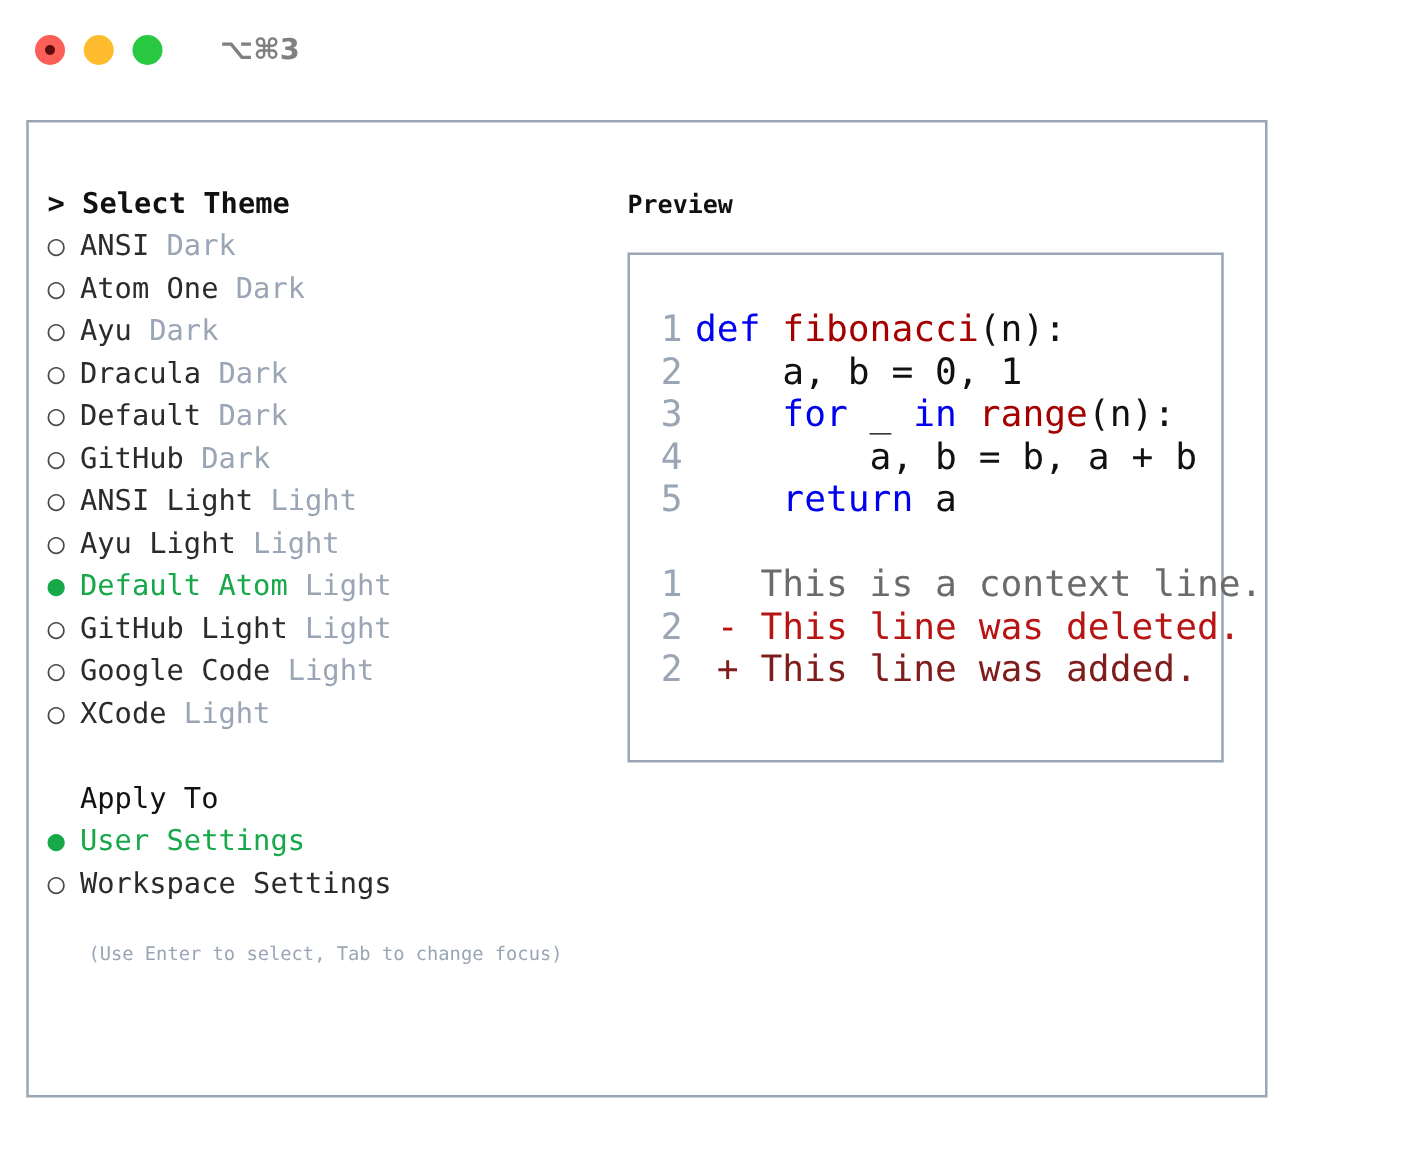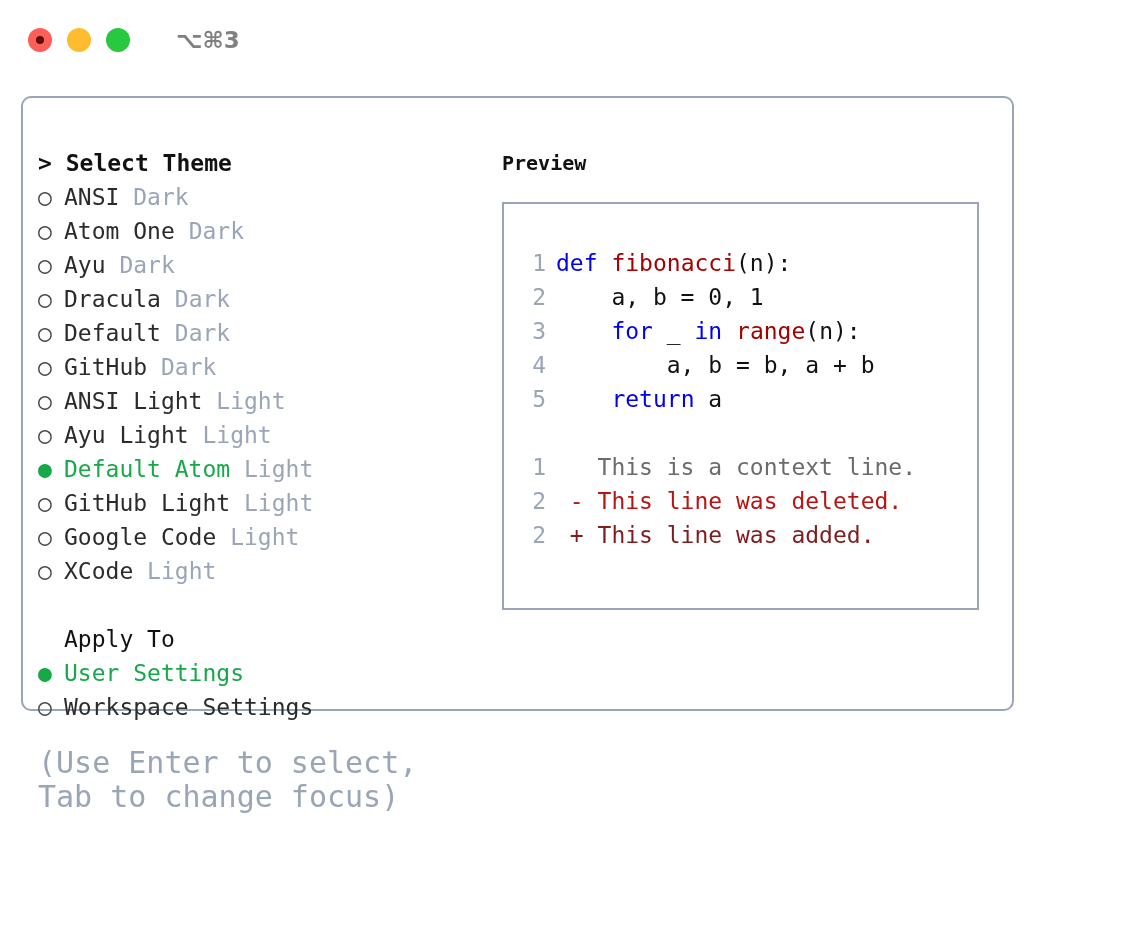--- a/index.html
+++ b/index.html
@@ -65,23 +65,23 @@
     letter-spacing: 0px;
     font-family: "DejaVu Sans", "Liberation Sans", sans-serif;
   }
 
   
   .panel {
     position: absolute;
     left: 21px;
     top: 96px;
     width: 993px;
-    height: 615px;
+    height: 782px;
     border: 2px solid #9aa5b5;
-    border-radius: 10px;
+    border-radius: 0;
     box-sizing: border-box;
     background: #ffffff;
   }
 
   .columns {
     position: absolute;
     left: 0; top: 0;
     width: 100%;
     height: 100%;
   }
@@ -126,25 +126,26 @@
     color: #111111;
     line-height: 34px;
     height: 34px;
     white-space: pre;
     padding-left: 26px;
   }
   .spacer-row { height: 34px; }
 
   .hint {
     margin-top: 22px;
-    font-size: 30px;
+    font-size: 15px;
     line-height: 34px;
     color: #9aa5b5;
     width: 412px;
     white-space: pre-wrap;
+    text-align: right;
   }
 
   
   .right-col {
     position: absolute;
     left: 479px;
     top: 48px;
     width: 500px;
   }
   .preview-title {
@@ -164,21 +165,21 @@
     background: #ffffff;
     position: relative;
   }
   .code-area {
     position: absolute;
     left: 12px;
     top: 42px;
     right: 6px;
   }
   .code-line {
-    font-size: 23px;
+    font-size: 29px;
     line-height: 34px;
     height: 34px;
     white-space: pre;
   }
   .lineno {
     display: inline-block;
     width: 30px;
     text-align: right;
     color: #9aa5b5;
     margin-right: 10px;

